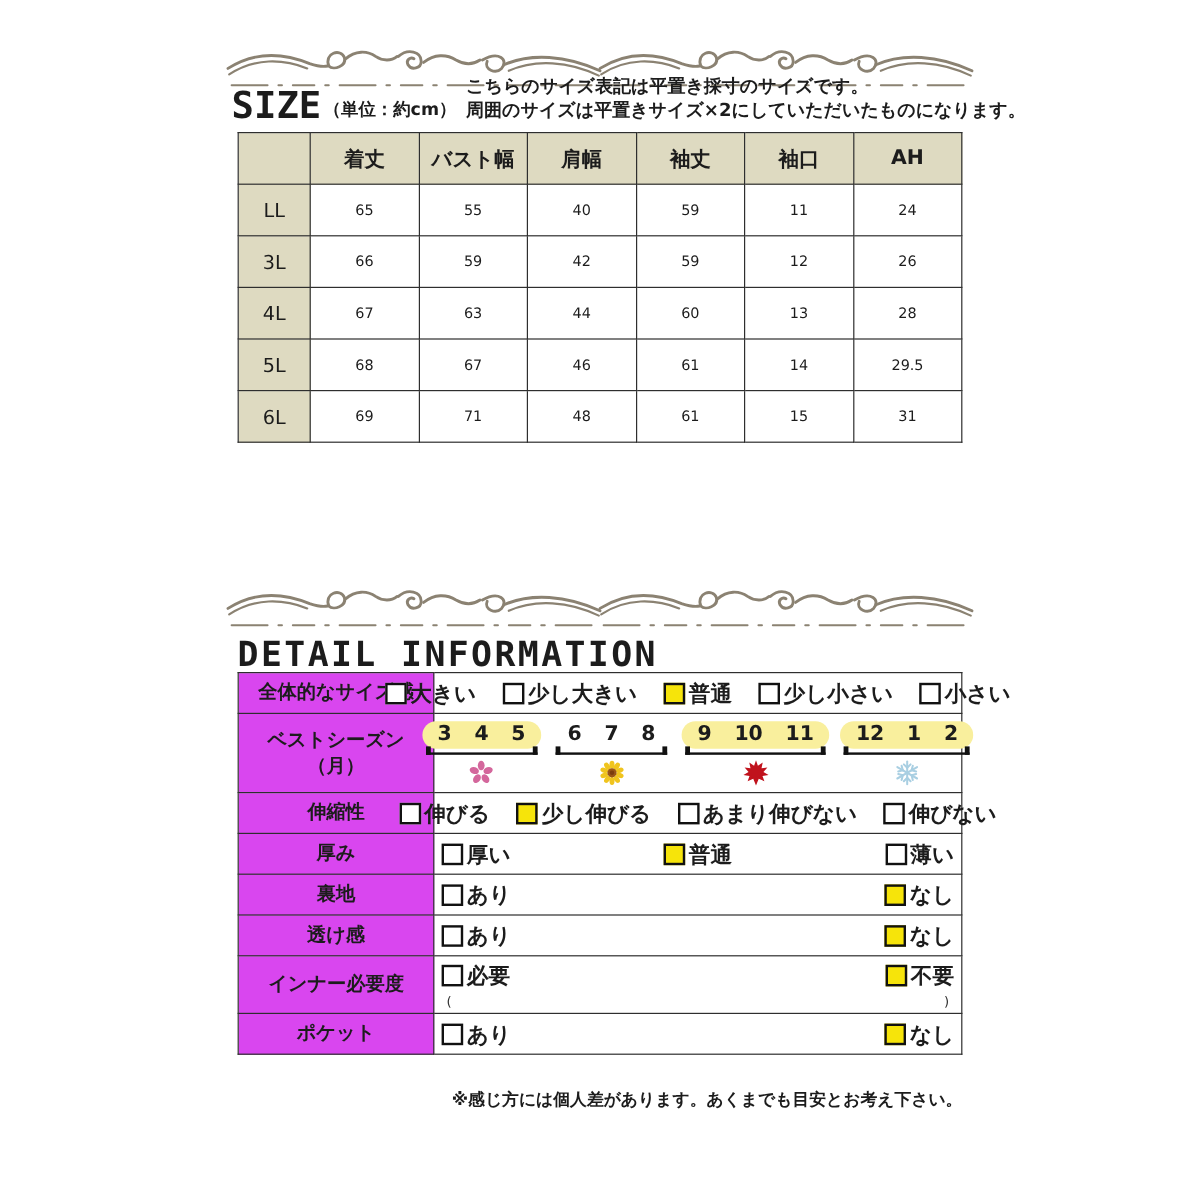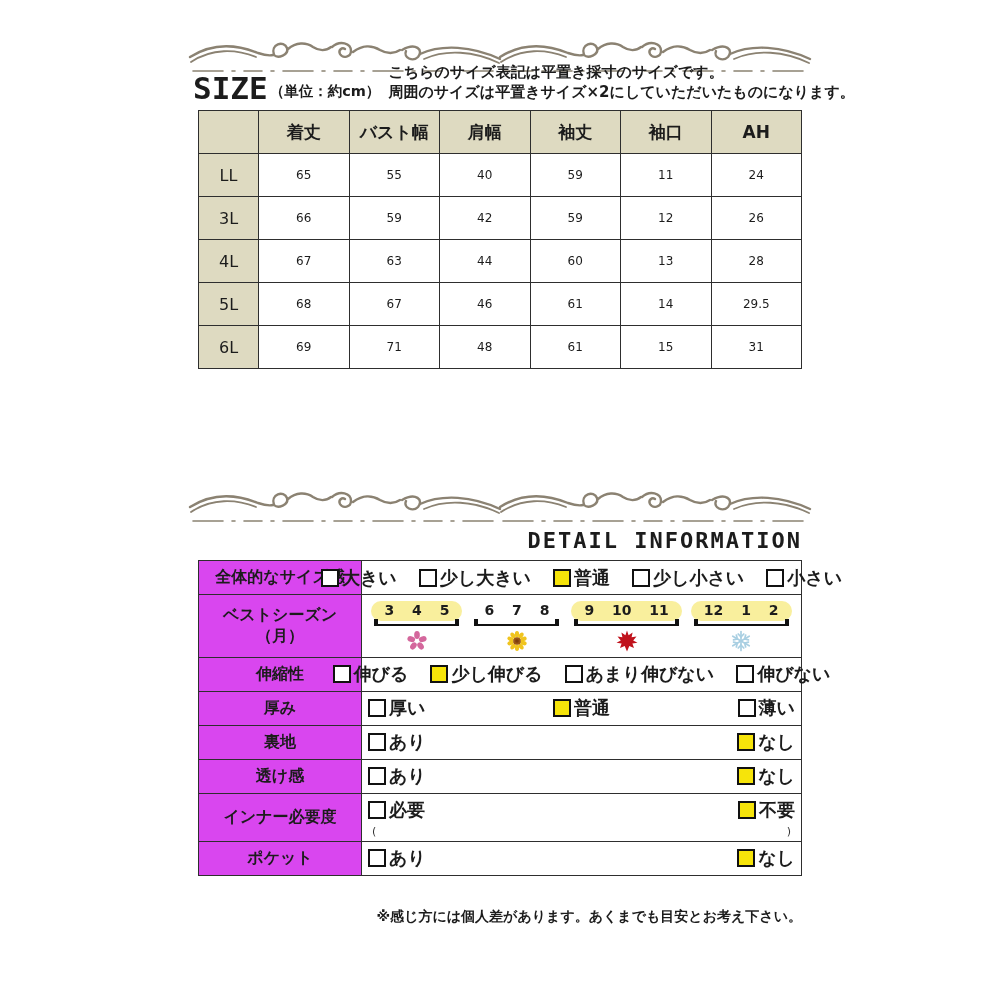--- a/index.html
+++ b/index.html
@@ -22,39 +22,39 @@
   .size-table td,.size-table th{border:1.5px solid #2e2e2e;text-align:center;vertical-align:middle;}
   .size-table th{background:#dedac1;font-size:17px;font-weight:bold;height:40px;}
   .size-table td{font-size:12px;height:40px;background:#fff;}
   .size-table td.rowhead{background:#dedac1;font-size:16px;}
   .size-table col.c0{width:60px;}
 
   .notes{position:absolute;left:198px;top:357px;width:604px;border:1.5px solid #2e2e2e;box-sizing:border-box;padding:7px 9px 9px 9px;background:#fff;}
   .note-line{font-size:14.5px;font-weight:bold;line-height:1.55;padding-left:1em;text-indent:-1em;}
 
   
-  .detail-title{position:absolute;left:198px;top:528px;width:604px;text-align:right;font-family:"DejaVu Sans Mono","Liberation Mono",monospace;font-weight:bold;font-size:22px;letter-spacing:2px;}
+  .detail-title{position:absolute;left:198px;top:528px;width:604px;text-align:left;font-family:"DejaVu Sans Mono","Liberation Mono",monospace;font-weight:bold;font-size:29px;letter-spacing:2px;}
 
   .detail-table-wrap{position:absolute;left:198px;top:560px;width:604px;}
   .detail-table td{border:1.5px solid #2e2e2e;vertical-align:middle;background:#fff;}
   .detail-table td.dlabel{background:#d946ef;text-align:center;font-size:16px;font-weight:bold;width:158px;padding:6px 2px;}
   .detail-table td.dval{text-align:center;padding:4px 6px;}
 
   .opts{display:flex;justify-content:center;align-items:center;gap:22px;flex-wrap:nowrap;}
   .opts.wide{gap:18px;justify-content:space-between;}
   .opt{display:inline-flex;align-items:center;white-space:nowrap;font-size:18px;font-weight:bold;}
   .cb{display:inline-block;width:14px;height:14px;border:2.2px solid #111;background:#fff;margin-right:3px;flex:none;}
   .cb.checked{background:#f6e40a;}
 
   .paren-line{display:flex;justify-content:space-between;font-size:11px;color:#333;padding:0 4px;margin-top:4px;line-height:1;}
 
   
   .season-wrap{display:flex;justify-content:center;align-items:flex-start;gap:9px;padding:2px 0 0 0;}
   .season-group{display:inline-flex;flex-direction:column;align-items:center;}
-  .months{font-size:14px;font-weight:bold;word-spacing:13px;padding:1px 13px;border-radius:12px;line-height:1.25;white-space:nowrap;}
+  .months{font-size:17px;font-weight:bold;word-spacing:13px;padding:1px 13px;border-radius:12px;line-height:1.25;white-space:nowrap;}
   .months.hl{background:#f9ef9d;}
   .bracket{width:calc(100% - 6px);height:7px;border-left:4px solid #111;border-right:4px solid #111;border-bottom:2.5px solid #111;box-sizing:border-box;margin-top:-2px;}
   .season-icon{margin-top:3px;height:24px;display:flex;align-items:center;justify-content:center;}
 
   .detail-footnote{position:absolute;left:198px;width:604px;text-align:right;font-size:14px;font-weight:bold;top:908px;}
 </style>
 </head>
 <body>
 
 <div class="canvas">

